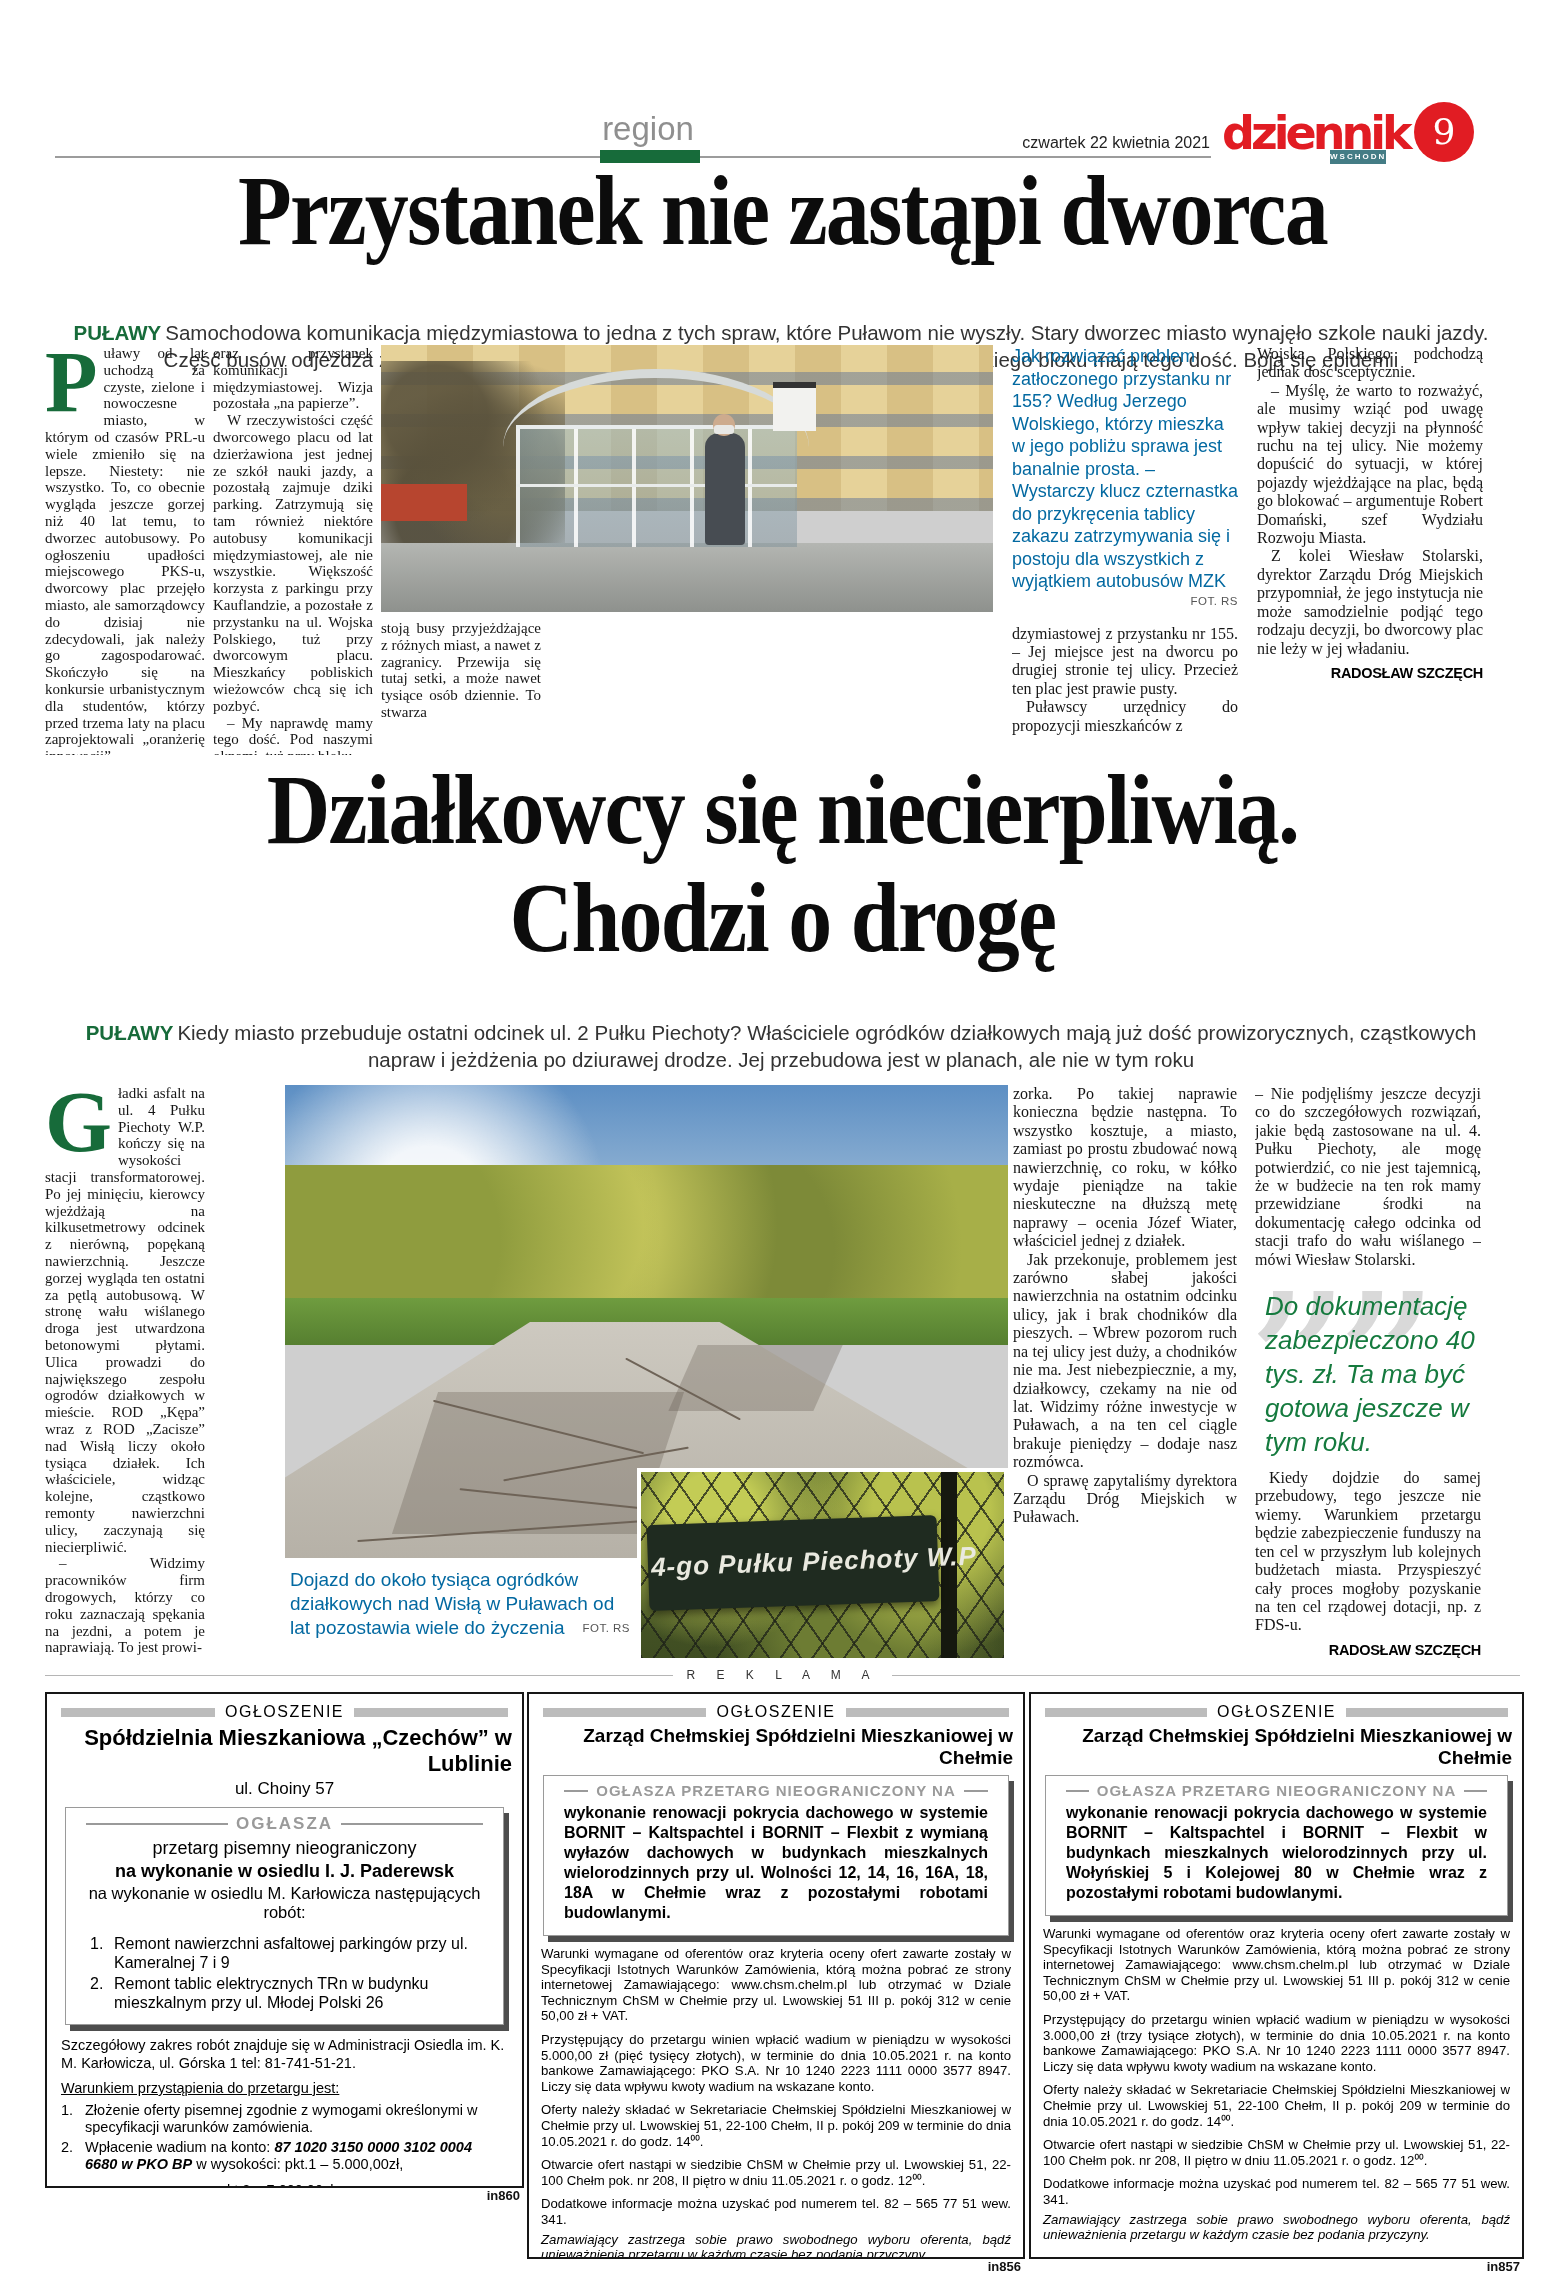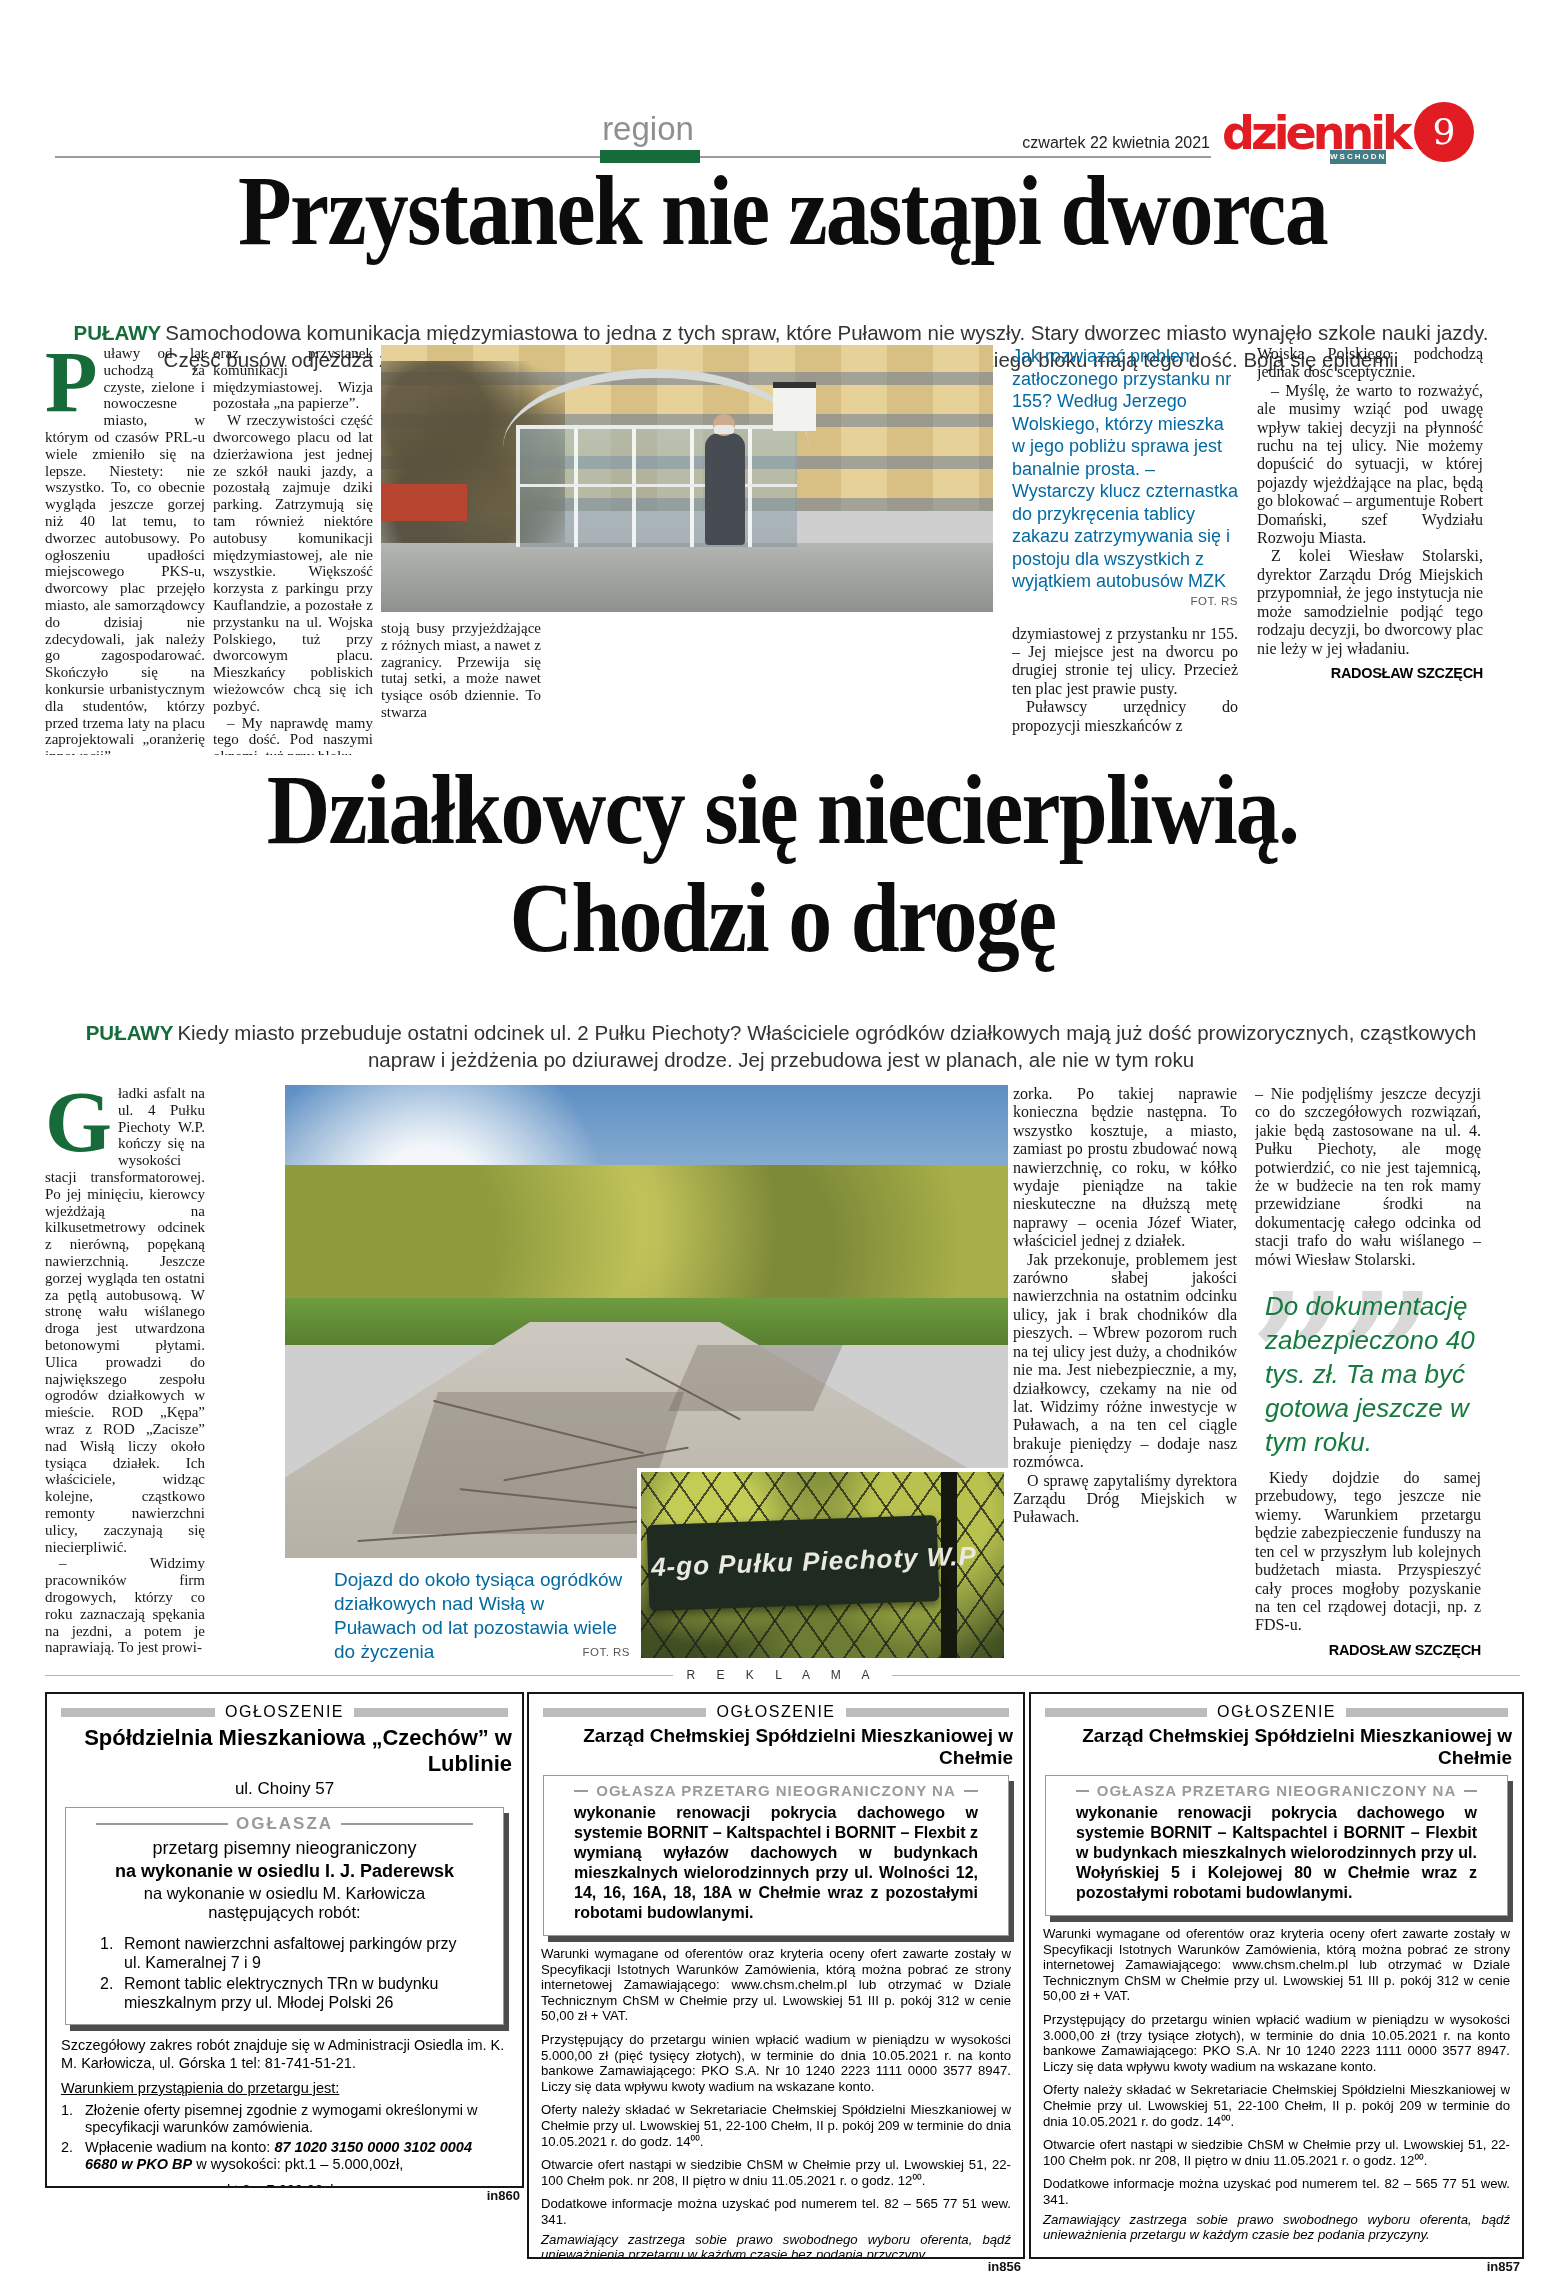--- a/index.html
+++ b/index.html
@@ -125,21 +125,21 @@
   .ad{position:absolute;border:2px solid #161616;background:#fff;overflow:hidden;
       font-family:"Liberation Sans",sans-serif;color:#000;}
   .ad-head{display:flex;align-items:center;gap:10px;margin:9px 14px 2px;}
   .ad-head .bar{flex:1;height:9px;background:#bcbcbc;}
   .ad-head .t{font-size:16px;letter-spacing:1.5px;}
   .ad-title{text-align:right;font-weight:bold;margin:4px 10px 0;}
   .ad1 .ad-title{font-size:22px;}
   .ad23 .ad-title{font-size:19px;}
   .ad-sub{text-align:center;font-size:17px;margin-top:2px;}
   .innerbox{border:1.5px solid #9a9a9a;box-shadow:5px 6px 0 #4d4d4d;margin:8px 18px 12px;
-            padding:2px 30px 10px;background:#fff;}
+            padding:2px 20px 10px;background:#fff;}
   .announce{display:flex;align-items:center;gap:8px;margin:4px 0 4px;}
   .announce .ln{flex:1;height:2px;background:#9a9a9a;}
   .announce .t{color:#9a9a9a;font-weight:bold;letter-spacing:2px;font-size:17px;white-space:nowrap;}
   .ad23 .announce .t{font-size:15px;letter-spacing:1px;}
   .ctr{text-align:center;margin:2px 0;}
   .ad1 .c1{font-size:18px;}
   .ad1 .c2{font-size:18px;font-weight:bold;}
   .ad1 .c3{font-size:16.5px;margin-bottom:12px;}
   .ad-list{margin:4px 0 0 4px;font-size:16px;line-height:19px;}
   .ad-list .li{display:flex;gap:8px;margin-bottom:2px;}
@@ -237,21 +237,21 @@
     <div class="patch" style="left:18%;top:65%;width:34%;height:30%;transform:skewX(-18deg);"></div>
     <div class="patch" style="left:55%;top:55%;width:20%;height:14%;transform:skewX(-24deg);"></div>
     <div class="crack" style="left:20%;top:72%;width:30%;transform:rotate(14deg);"></div>
     <div class="crack" style="left:30%;top:80%;width:26%;transform:rotate(-10deg);"></div>
     <div class="crack" style="left:24%;top:88%;width:34%;transform:rotate(6deg);"></div>
     <div class="crack" style="left:46%;top:64%;width:18%;transform:rotate(28deg);"></div>
     <div class="crack" style="left:10%;top:94%;width:40%;transform:rotate(-4deg);"></div>
   </div>
 
   <div class="abs" style="left:290px;top:1568px;width:340px;">
-    <div class="caption" style="font-size:19px;line-height:24px;margin-left:44px;">Dojazd do około tysiąca ogródków działkowych nad Wisłą w Puławach od lat pozostawia wiele do życzenia</div>
+    <div class="caption" style="font-size:19px;line-height:24px;">Dojazd do około tysiąca ogródków działkowych nad Wisłą w Puławach od lat pozostawia wiele do życzenia</div>
     <div class="credit" style="margin-top:-18px;">FOT. RS</div>
   </div>
 
   <div class="photo" style="left:637px;top:1468px;width:371px;height:194px;border:4px solid #fff;box-sizing:border-box;">
     <div class="p3-bg"></div>
     <div class="p3-fence"></div>
     <div class="p3-pole"></div>
     <div class="p3-sign">
         <span>ul. 4-go Pułku Piechoty W.P</span>
       </div>

